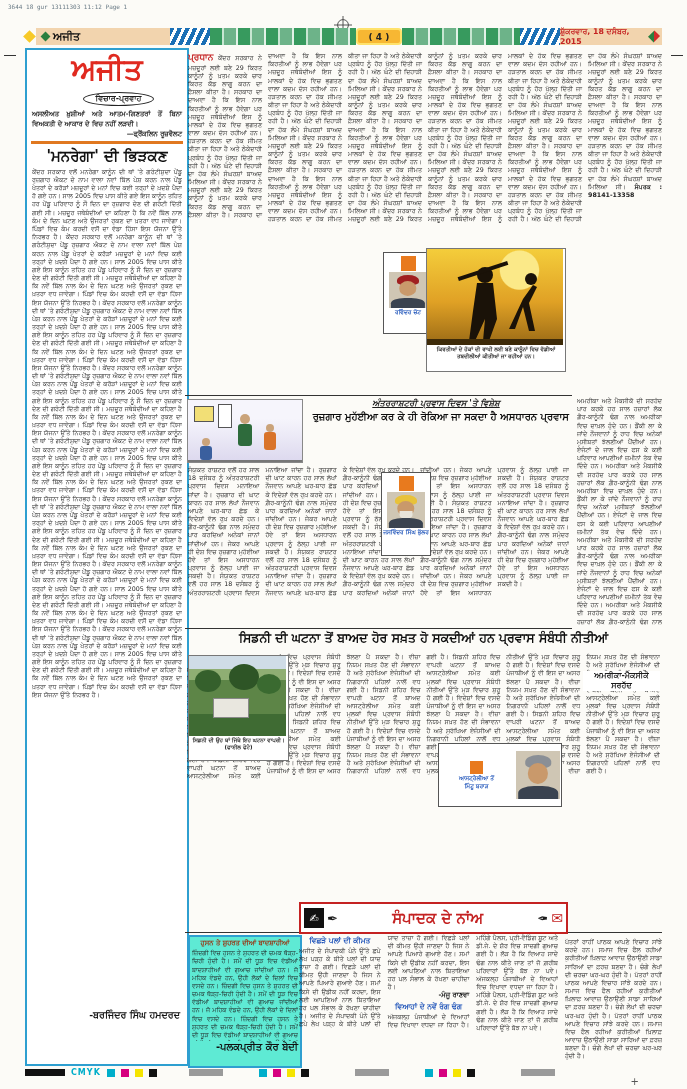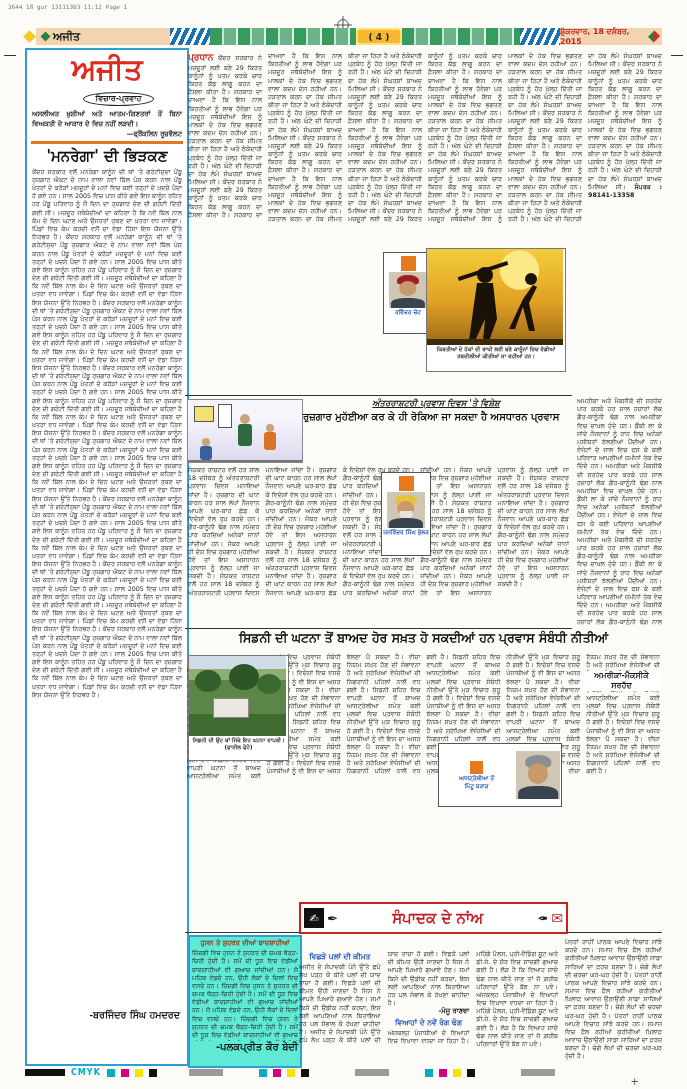--- a/index.html
+++ b/index.html
@@ -24,21 +24,21 @@
   
   .edit-box{border:2px solid #2e9fd0;background:#fff;}
   .m-title{color:#e02a20;font-weight:900;font-size:29px;text-align:center;line-height:1.05;}
   .m-oval{display:inline-block;border:1.5px solid #222;border-radius:50%;padding:1px 12px;font-size:8px;font-weight:bold;}
   .m-quote{font-size:6.8px;font-weight:bold;line-height:1.35;text-align:justify;}
   .m-rule{border-top:3px solid #e07820;}
   .ed-head{font-size:15px;font-weight:900;text-align:center;color:#111;}
   .sig{font-weight:bold;text-align:right;color:#111;}
   .lead-word{color:#c42222;font-weight:900;}
   .headline-xl{font-size:27px;font-weight:900;color:#0d0d0d;text-align:center;white-space:nowrap;letter-spacing:-.5px;}
-  .headline-md{font-size:10px;font-weight:900;color:#0d0d0d;text-align:left;white-space:nowrap;}
+  .headline-md{font-size:10px;font-weight:900;color:#0d0d0d;text-align:right;white-space:nowrap;}
   .headline-lg{font-size:12.5px;font-weight:700;color:#0d0d0d;text-align:center;white-space:nowrap;}
   .kicker{font-size:8.5px;font-weight:900;text-align:center;text-decoration:underline;font-style:italic;}
   .auth-box{border:1px solid #555;background:#fff;text-align:center;padding:2px 1px;}
   .auth-sq{width:15px;height:15px;background:#e87a1e;margin:1px auto;}
   .cap-blue{color:#1a50b8;font-size:5.8px;font-weight:bold;text-align:center;line-height:1.25;}
   .avatar{position:relative;background:#cfc6b4;overflow:hidden;margin:1px auto;}
   .avatar .head{position:absolute;left:50%;top:26%;width:46%;height:42%;transform:translateX(-50%);
                 background:#c9996b;border-radius:50%;}
   .avatar .turban{position:absolute;left:50%;top:8%;width:58%;height:28%;transform:translateX(-50%);
                   border-radius:50% 50% 30% 30%;}
@@ -207,21 +207,21 @@
     <div class="sig" style="font-size:10px;">-ਪਲਕਪ੍ਰੀਤ ਕੌਰ ਬੇਦੀ</div>
   </div>
 
   <div class="abs letters-banner" style="left:299px;top:902px;width:259px;height:28px;">
     <span style="background:#111;color:#fff;width:20px;height:20px;display:flex;align-items:center;justify-content:center;font-size:11px;">✍</span>
     <span style="font-size:13px;">✒</span>
     <span class="letters-title">ਸੰਪਾਦਕ ਦੇ ਨਾਂਅ</span>
     <span style="font-size:13px;transform:scaleX(-1);">✒</span>
     <span style="font-size:14px;color:#c42222;">✉</span>
   </div>
-  <div class="abs body-txt cols-3" style="left:299px;top:934px;width:259px;height:126px;margin-top:16px;">
+  <div class="abs body-txt cols-3" style="left:299px;top:934px;width:259px;height:126px;">
     <div class="lt-head">ਵਿਛੜੇ ਪਲਾਂ ਦੀ ਕੀਮਤ</div>
     <span>ਅਜੀਤ ਦੇ ਸੰਪਾਦਕੀ ਪੰਨੇ ਉੱਤੇ ਛਪੇ ਲੇਖ ਪੜ੍ਹ ਕੇ ਬੀਤੇ ਪਲਾਂ ਦੀ ਯਾਦ ਤਾਜ਼ਾ ਹੋ ਗਈ। ਵਿਛੜੇ ਪਲਾਂ ਦੀ ਕੀਮਤ ਉਹੀ ਜਾਣਦਾ ਹੈ ਜਿਸ ਨੇ ਆਪਣੇ ਪਿਆਰੇ ਗੁਆਏ ਹੋਣ। ਸਮਾਂ ਕਿਸੇ ਦੀ ਉਡੀਕ ਨਹੀਂ ਕਰਦਾ, ਇਸ ਲਈ ਆਪਣਿਆਂ ਨਾਲ ਬਿਤਾਇਆ ਹਰ ਪਲ ਸੰਭਾਲ ਕੇ ਰੱਖਣਾ ਚਾਹੀਦਾ ਹੈ। ਅਜੀਤ ਦੇ ਸੰਪਾਦਕੀ ਪੰਨੇ ਉੱਤੇ ਛਪੇ ਲੇਖ ਪੜ੍ਹ ਕੇ ਬੀਤੇ ਪਲਾਂ ਦੀ ਯਾਦ ਤਾਜ਼ਾ ਹੋ ਗਈ। ਵਿਛੜੇ ਪਲਾਂ ਦੀ ਕੀਮਤ ਉਹੀ ਜਾਣਦਾ ਹੈ ਜਿਸ ਨੇ ਆਪਣੇ ਪਿਆਰੇ ਗੁਆਏ ਹੋਣ। ਸਮਾਂ ਕਿਸੇ ਦੀ ਉਡੀਕ ਨਹੀਂ ਕਰਦਾ, ਇਸ ਲਈ ਆਪਣਿਆਂ ਨਾਲ ਬਿਤਾਇਆ ਹਰ ਪਲ ਸੰਭਾਲ ਕੇ ਰੱਖਣਾ ਚਾਹੀਦਾ ਹੈ।</span>
     <div class="sig" style="font-size:6.8px;">-ਮੰਜੂ ਰਾਣਵਾ</div>
     <div class="lt-head">ਵਿਆਹਾਂ ਦੇ ਨਵੇਂ ਰੰਗ ਢੰਗ</div>
     <span>ਅੱਜਕਲ੍ਹ ਪੰਜਾਬੀਆਂ ਦੇ ਵਿਆਹਾਂ ਵਿਚ ਵਿਖਾਵਾ ਵਧਦਾ ਜਾ ਰਿਹਾ ਹੈ। ਮਹਿੰਗੇ ਪੈਲਸ, ਪ੍ਰੀ-ਵੈਡਿੰਗ ਸ਼ੂਟ ਅਤੇ ਡੀ.ਜੇ. ਦੇ ਸ਼ੋਰ ਵਿਚ ਸਾਦਗੀ ਗੁਆਚ ਗਈ ਹੈ। ਲੋੜ ਹੈ ਕਿ ਵਿਆਹ ਸਾਦੇ ਢੰਗ ਨਾਲ ਕੀਤੇ ਜਾਣ ਤਾਂ ਜੋ ਗ਼ਰੀਬ ਪਰਿਵਾਰਾਂ ਉੱਤੇ ਬੋਝ ਨਾ ਪਵੇ। ਅੱਜਕਲ੍ਹ ਪੰਜਾਬੀਆਂ ਦੇ ਵਿਆਹਾਂ ਵਿਚ ਵਿਖਾਵਾ ਵਧਦਾ ਜਾ ਰਿਹਾ ਹੈ। ਮਹਿੰਗੇ ਪੈਲਸ, ਪ੍ਰੀ-ਵੈਡਿੰਗ ਸ਼ੂਟ ਅਤੇ ਡੀ.ਜੇ. ਦੇ ਸ਼ੋਰ ਵਿਚ ਸਾਦਗੀ ਗੁਆਚ ਗਈ ਹੈ। ਲੋੜ ਹੈ ਕਿ ਵਿਆਹ ਸਾਦੇ ਢੰਗ ਨਾਲ ਕੀਤੇ ਜਾਣ ਤਾਂ ਜੋ ਗ਼ਰੀਬ ਪਰਿਵਾਰਾਂ ਉੱਤੇ ਬੋਝ ਨਾ ਪਵੇ।</span>
   </div>
 
   <div class="abs body-txt" style="left:565px;top:938px;width:97px;height:122px;">ਪੱਤਰਾਂ ਰਾਹੀਂ ਪਾਠਕ ਆਪਣੇ ਵਿਚਾਰ ਸਾਂਝੇ ਕਰਦੇ ਹਨ। ਸਮਾਜ ਵਿਚ ਫੈਲ ਰਹੀਆਂ ਕੁਰੀਤੀਆਂ ਖ਼ਿਲਾਫ਼ ਆਵਾਜ਼ ਉਠਾਉਣੀ ਸਾਡਾ ਸਾਰਿਆਂ ਦਾ ਫ਼ਰਜ਼ ਬਣਦਾ ਹੈ। ਚੰਗੇ ਲੇਖਾਂ ਦੀ ਚਰਚਾ ਘਰ-ਘਰ ਹੁੰਦੀ ਹੈ। ਪੱਤਰਾਂ ਰਾਹੀਂ ਪਾਠਕ ਆਪਣੇ ਵਿਚਾਰ ਸਾਂਝੇ ਕਰਦੇ ਹਨ। ਸਮਾਜ ਵਿਚ ਫੈਲ ਰਹੀਆਂ ਕੁਰੀਤੀਆਂ ਖ਼ਿਲਾਫ਼ ਆਵਾਜ਼ ਉਠਾਉਣੀ ਸਾਡਾ ਸਾਰਿਆਂ ਦਾ ਫ਼ਰਜ਼ ਬਣਦਾ ਹੈ। ਚੰਗੇ ਲੇਖਾਂ ਦੀ ਚਰਚਾ ਘਰ-ਘਰ ਹੁੰਦੀ ਹੈ। ਪੱਤਰਾਂ ਰਾਹੀਂ ਪਾਠਕ ਆਪਣੇ ਵਿਚਾਰ ਸਾਂਝੇ ਕਰਦੇ ਹਨ। ਸਮਾਜ ਵਿਚ ਫੈਲ ਰਹੀਆਂ ਕੁਰੀਤੀਆਂ ਖ਼ਿਲਾਫ਼ ਆਵਾਜ਼ ਉਠਾਉਣੀ ਸਾਡਾ ਸਾਰਿਆਂ ਦਾ ਫ਼ਰਜ਼ ਬਣਦਾ ਹੈ। ਚੰਗੇ ਲੇਖਾਂ ਦੀ ਚਰਚਾ ਘਰ-ਘਰ ਹੁੰਦੀ ਹੈ।</div>
 
   <div class="abs cmyk-row" style="left:25px;top:1068px;width:637px;">

